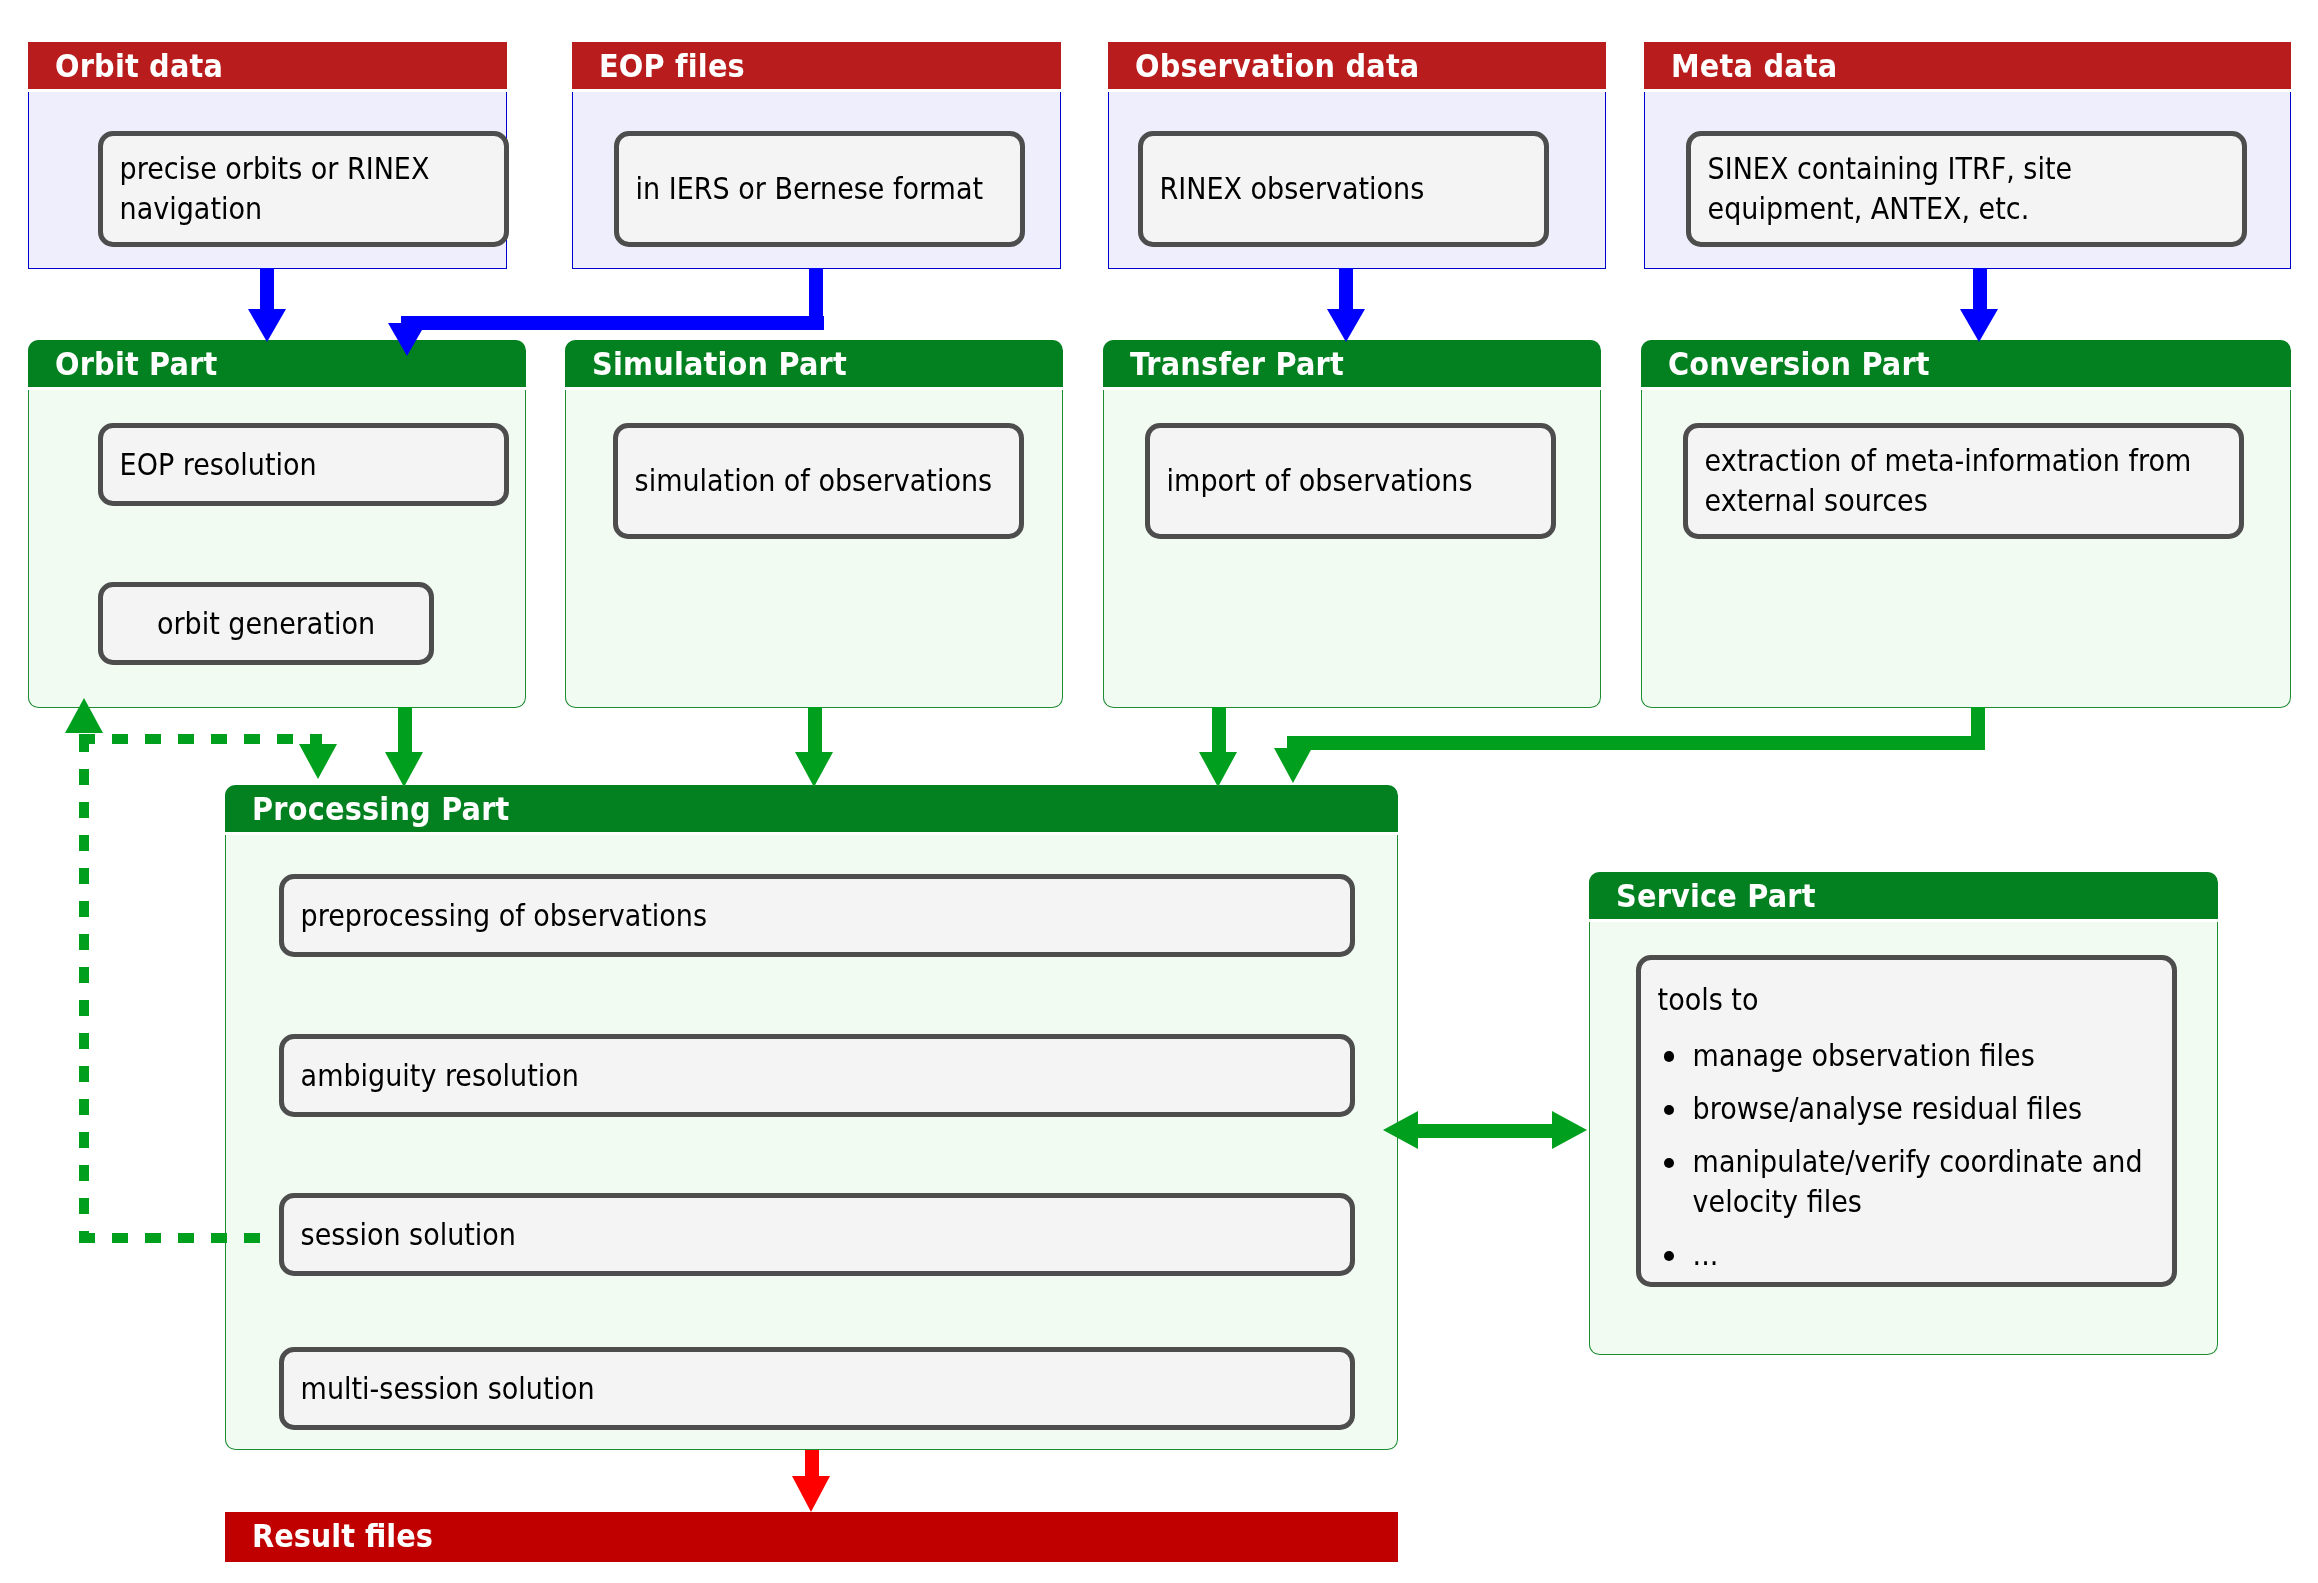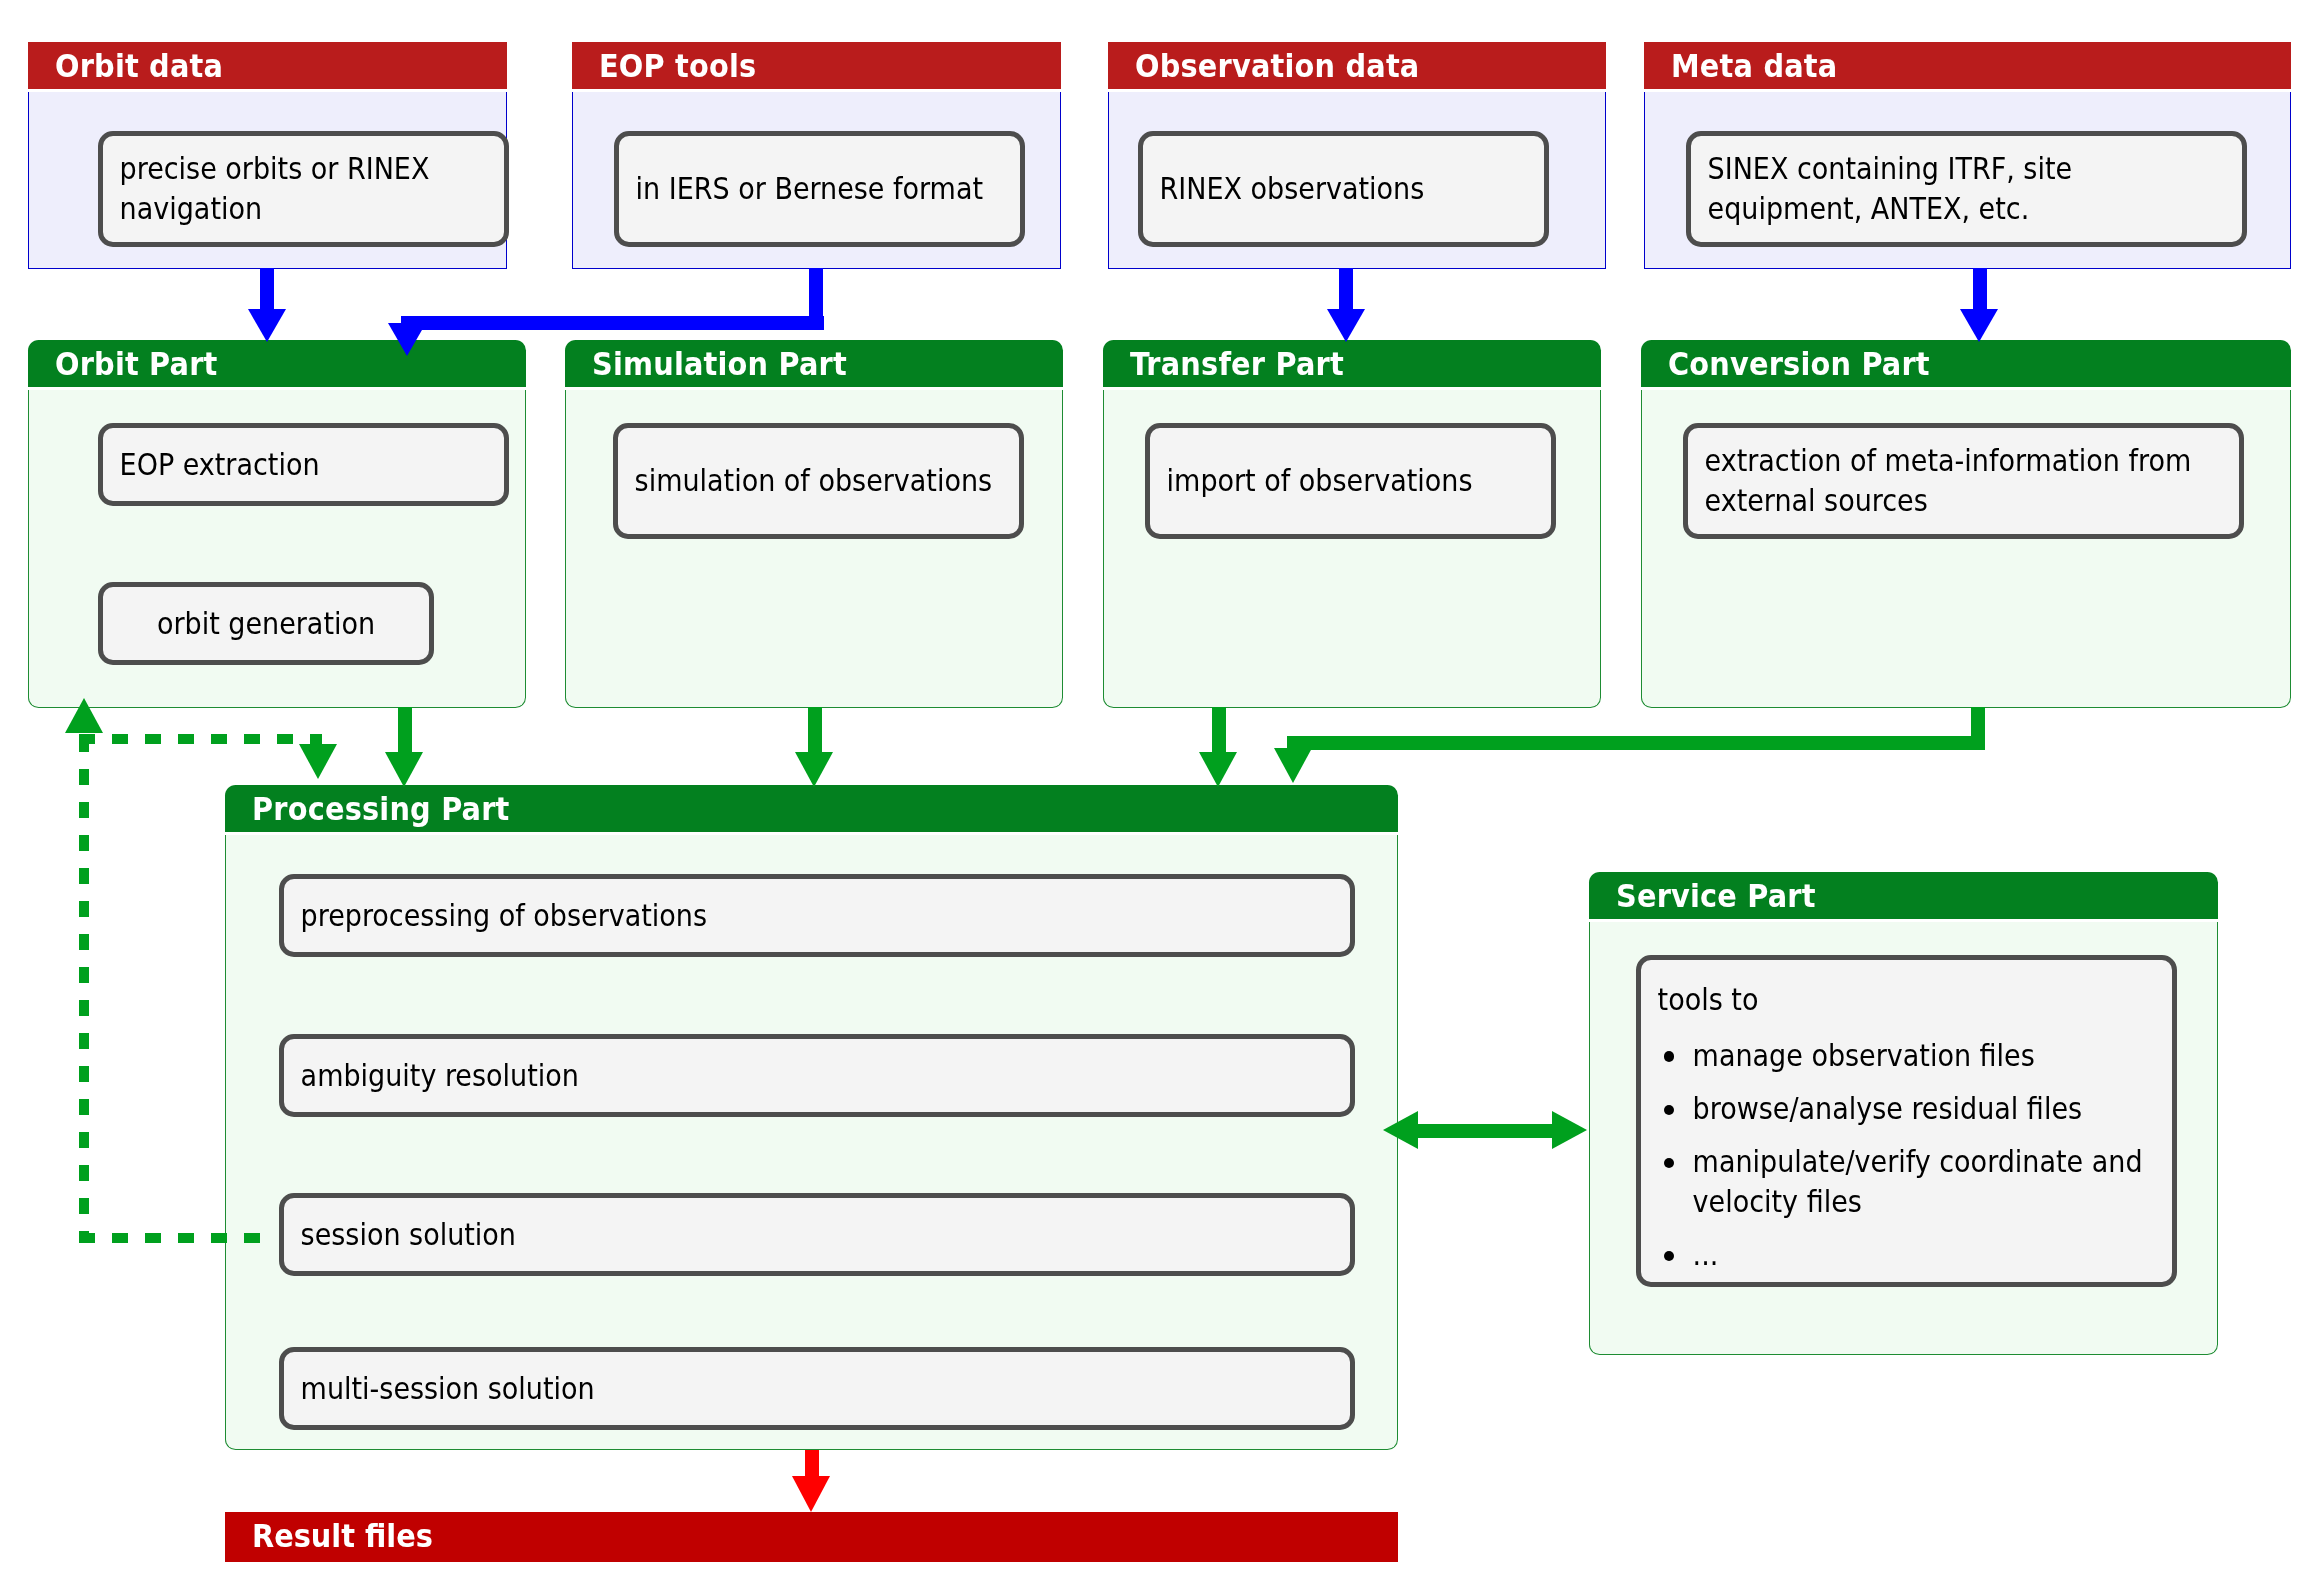--- a/index.html
+++ b/index.html
@@ -145,21 +145,21 @@
 
   <div class="group blue" style="left:28px; top:42px; width:479px; height:227px;">
     <div class="hdr">Orbit data</div>
     <div class="bodyarea" style="top:50px; height:177px;"></div>
     <div class="node" style="left:70px; top:89px; width:411px; height:116px;">
       <span class="txt">precise orbits or RINEX navigation</span>
     </div>
   </div>
 
   <div class="group blue" style="left:572px; top:42px; width:489px; height:227px;">
-    <div class="hdr">EOP tools</div>
+    <div class="hdr">EOP files</div>
     <div class="bodyarea" style="top:50px; height:177px;"></div>
     <div class="node" style="left:42px; top:89px; width:411px; height:116px;">
       <span class="txt">in IERS or Bernese format</span>
     </div>
   </div>
 
   <div class="group blue" style="left:1108px; top:42px; width:498px; height:227px;">
     <div class="hdr">Observation data</div>
     <div class="bodyarea" style="top:50px; height:177px;"></div>
     <div class="node" style="left:30px; top:89px; width:411px; height:116px;">
@@ -172,21 +172,21 @@
     <div class="bodyarea" style="top:50px; height:177px;"></div>
     <div class="node" style="left:42px; top:89px; width:561px; height:116px;">
       <span class="txt">SINEX containing ITRF, site equipment, ANTEX, etc.</span>
     </div>
   </div>
 
   <div class="group green" style="left:28px; top:340px; width:498px; height:368px;">
     <div class="hdr">Orbit Part</div>
     <div class="bodyarea" style="top:50px; height:318px;"></div>
     <div class="node" style="left:70px; top:83px; width:411px; height:83px;">
-      <span class="txt">EOP extraction</span>
+      <span class="txt">EOP resolution</span>
     </div>
     <div class="node" style="left:70px; top:242px; width:336px; height:83px;text-align:center;">
       <span class="txt">orbit generation</span>
     </div>
   </div>
 
   <div class="group green" style="left:565px; top:340px; width:498px; height:368px;">
     <div class="hdr">Simulation Part</div>
     <div class="bodyarea" style="top:50px; height:318px;"></div>
     <div class="node" style="left:48px; top:83px; width:411px; height:116px;">

